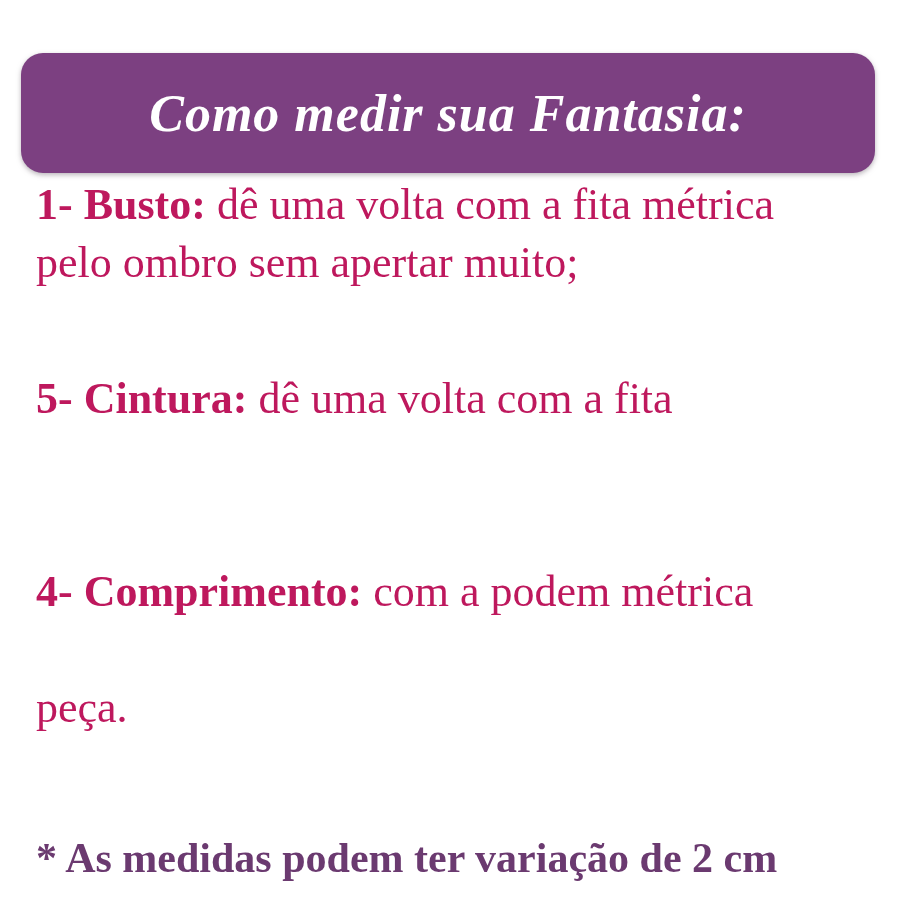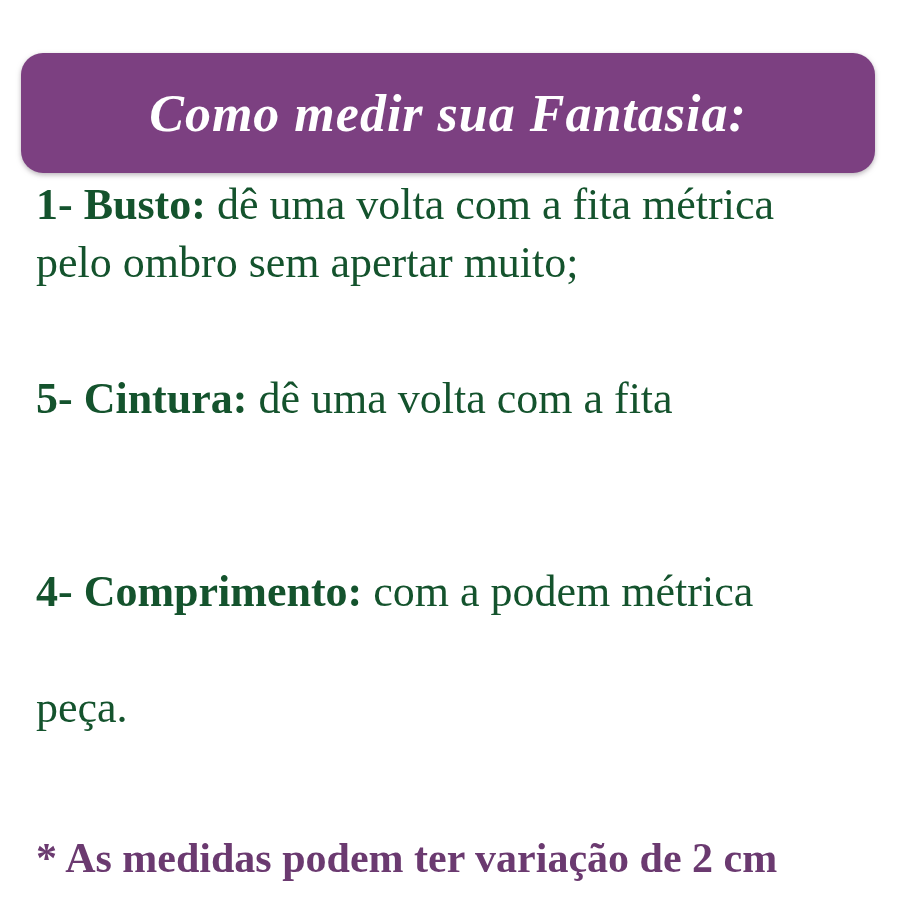--- a/index.html
+++ b/index.html
@@ -37,21 +37,21 @@
     color: #ffffff;
     letter-spacing: 1px;
     white-space: nowrap;
   }
   .section {
     position: absolute;
     left: 36px;
     width: 864px;
     font-size: 44px;
     line-height: 58px;
-    color: #14532d;
+    color: #be185d;
     white-space: nowrap;
   }
   .section-1 { top: 176px; }
   .section-2 { top: 370px; }
   .section-3 { top: 563px; }
   .bold { font-weight: bold; }
   .footnote {
     position: absolute;
     left: 36px;
     top: 833px;

